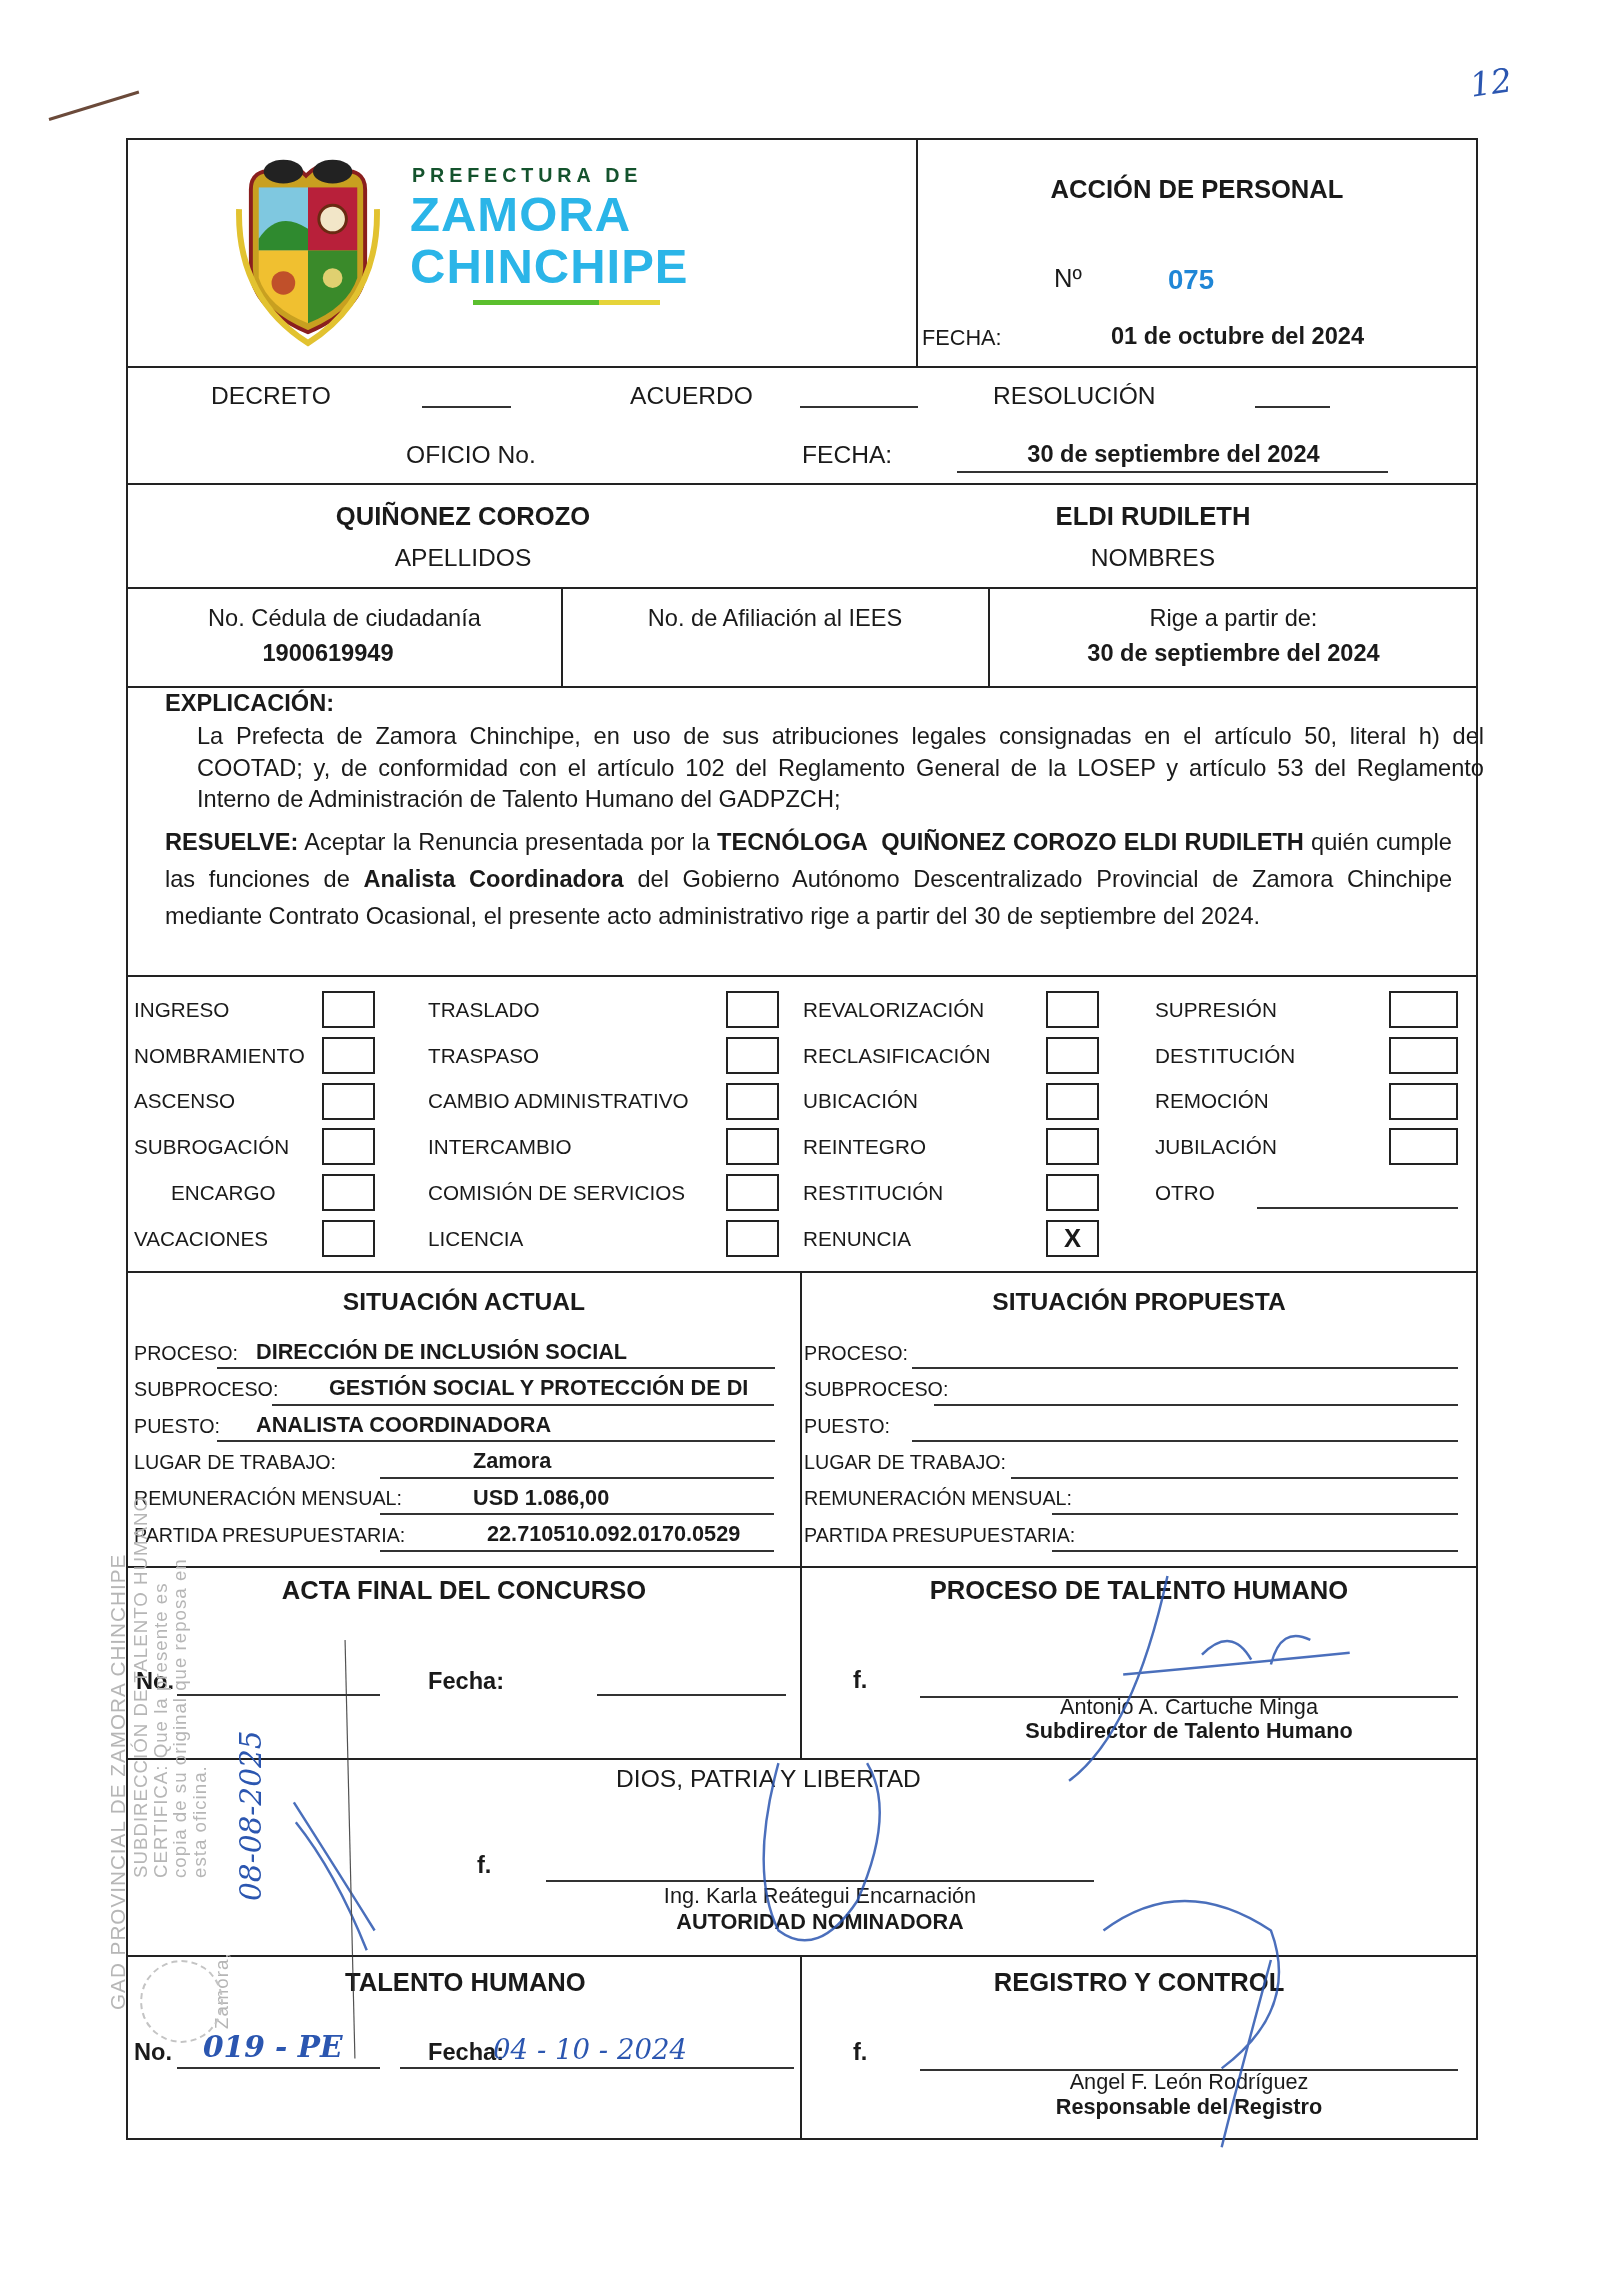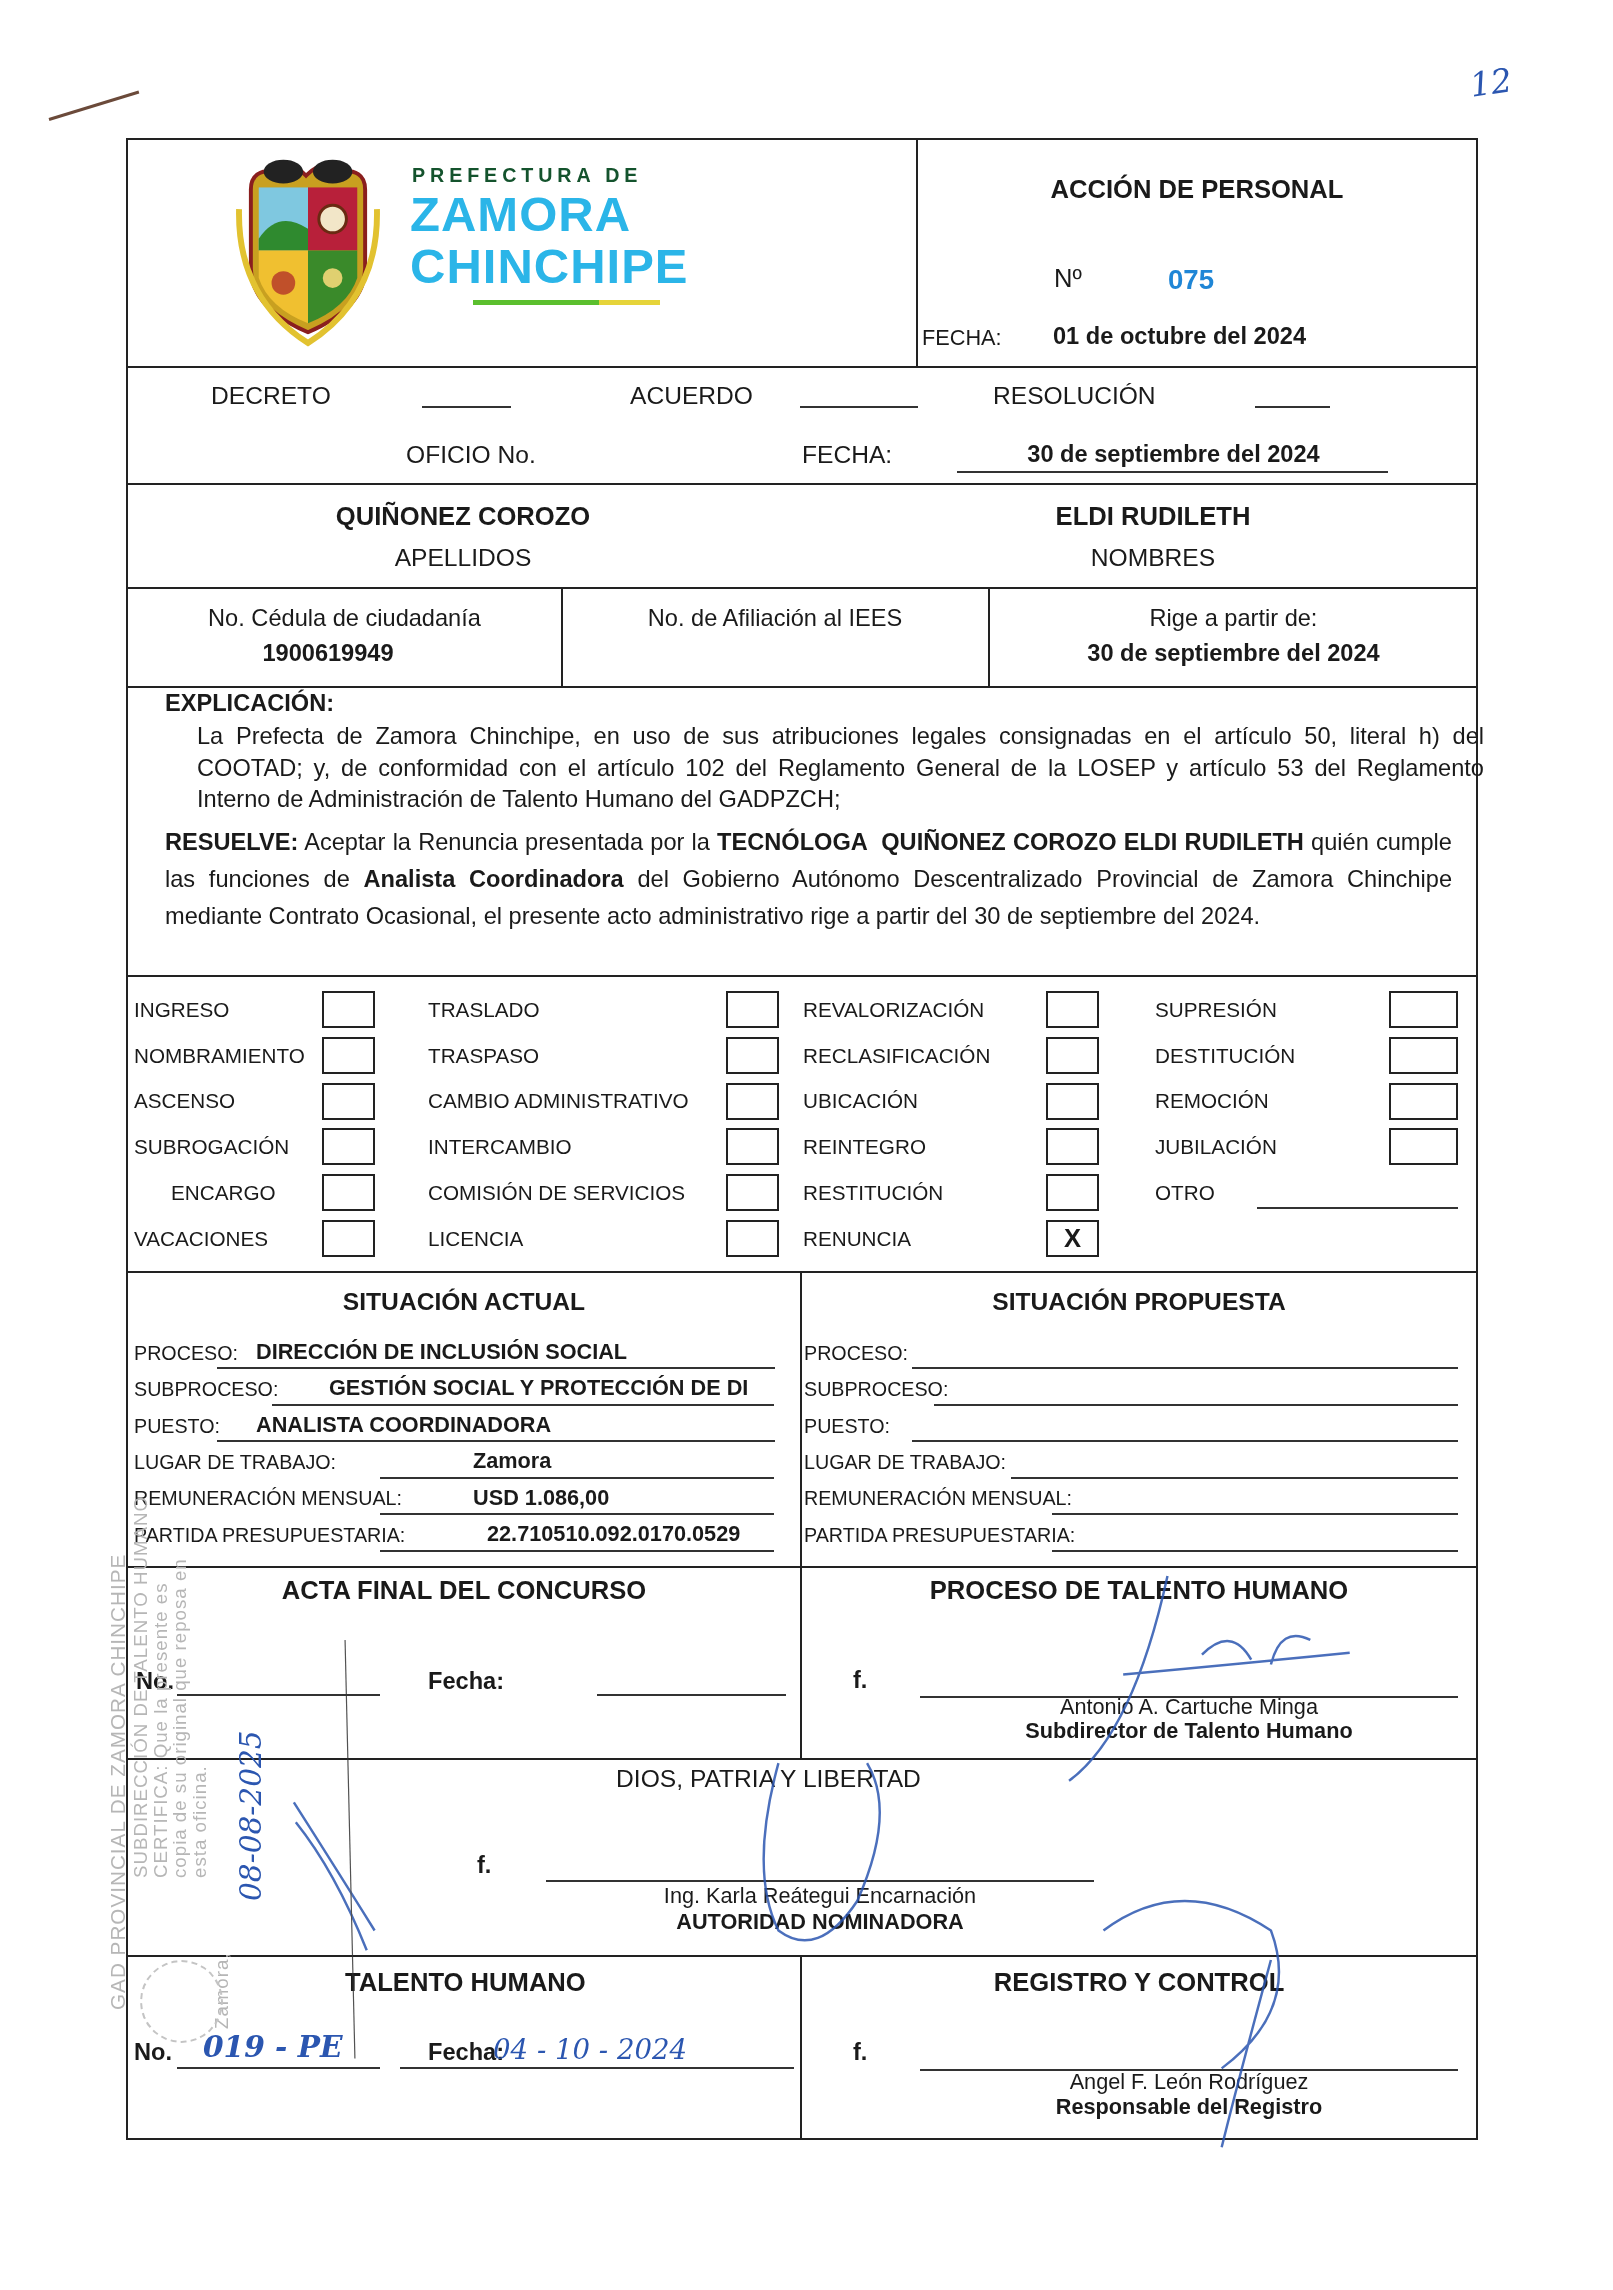--- a/index.html
+++ b/index.html
@@ -58,21 +58,21 @@
   <div class="abs logo-main" style="left:181px;top:91px;">CHINCHIPE</div>
   <div class="abs" style="left:244px;top:150px;width:126px;height:4.9px;background:#5bbf2e;"></div>
   <div class="abs" style="left:370px;top:150px;width:61px;height:4.9px;background:#e6d43a;"></div>
 </div>
 
 <div class="vline" style="left:916px;top:138px;height:229px;"></div>
 <div class="abs b t26 c" style="left:918px;top:175px;width:558px;">ACCIÓN DE PERSONAL</div>
 <div class="abs t26" style="left:1054px;top:264px;">Nº</div>
 <div class="abs b" style="left:1168px;top:264px;font-size:27.6px;color:#1f86d6;">075</div>
 <div class="abs t22" style="left:922px;top:325px;">FECHA:</div>
-<div class="abs b t24" style="left:1053px;top:323px;">01 de octubre del 2024</div>
+<div class="abs b t24" style="left:1111px;top:323px;">01 de octubre del 2024</div>
 <div class="hline" style="left:126px;top:366px;width:1352px;"></div>
 
 <div class="abs t25" style="left:211px;top:382px;">DECRETO</div>
 <div class="uline" style="left:422px;top:406px;width:89px;"></div>
 <div class="abs t25" style="left:630px;top:382px;">ACUERDO</div>
 <div class="uline" style="left:800px;top:406px;width:118px;"></div>
 <div class="abs t25" style="left:993px;top:382px;">RESOLUCIÓN</div>
 <div class="uline" style="left:1255px;top:406px;width:75px;"></div>
 <div class="abs t25" style="left:406px;top:441px;">OFICIO No.</div>
 <div class="abs t25" style="left:802px;top:441px;">FECHA:</div>

